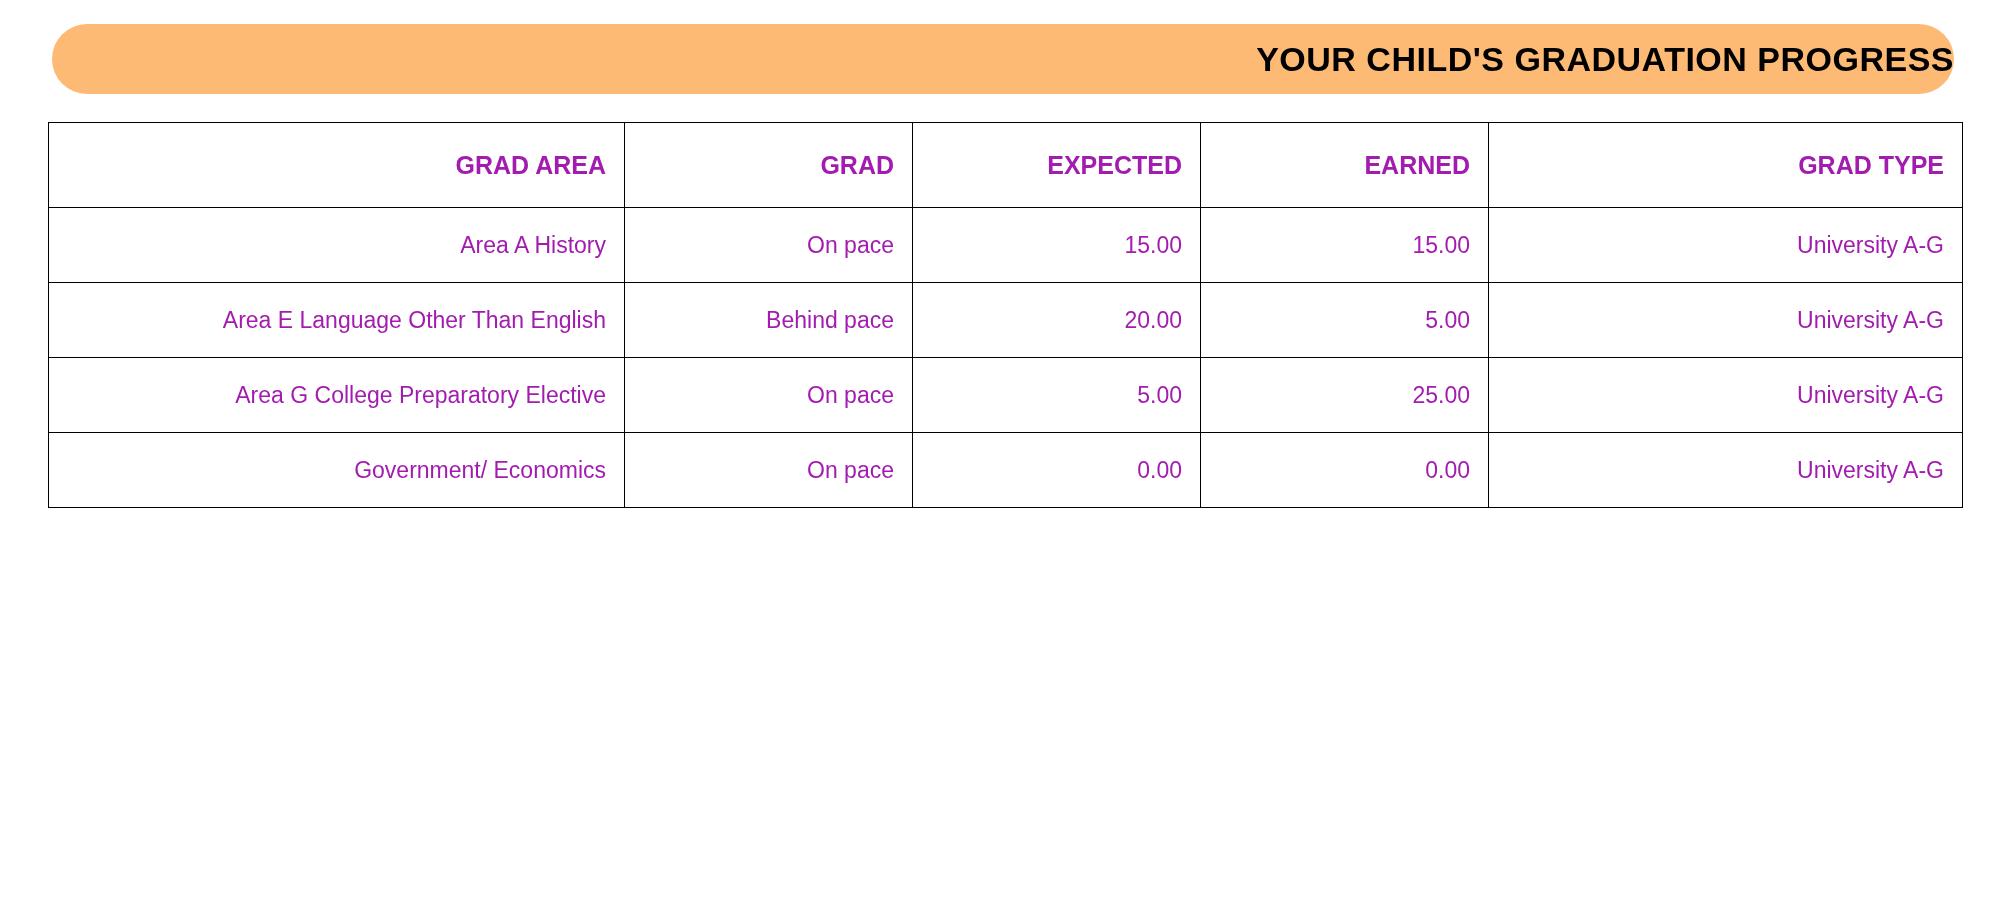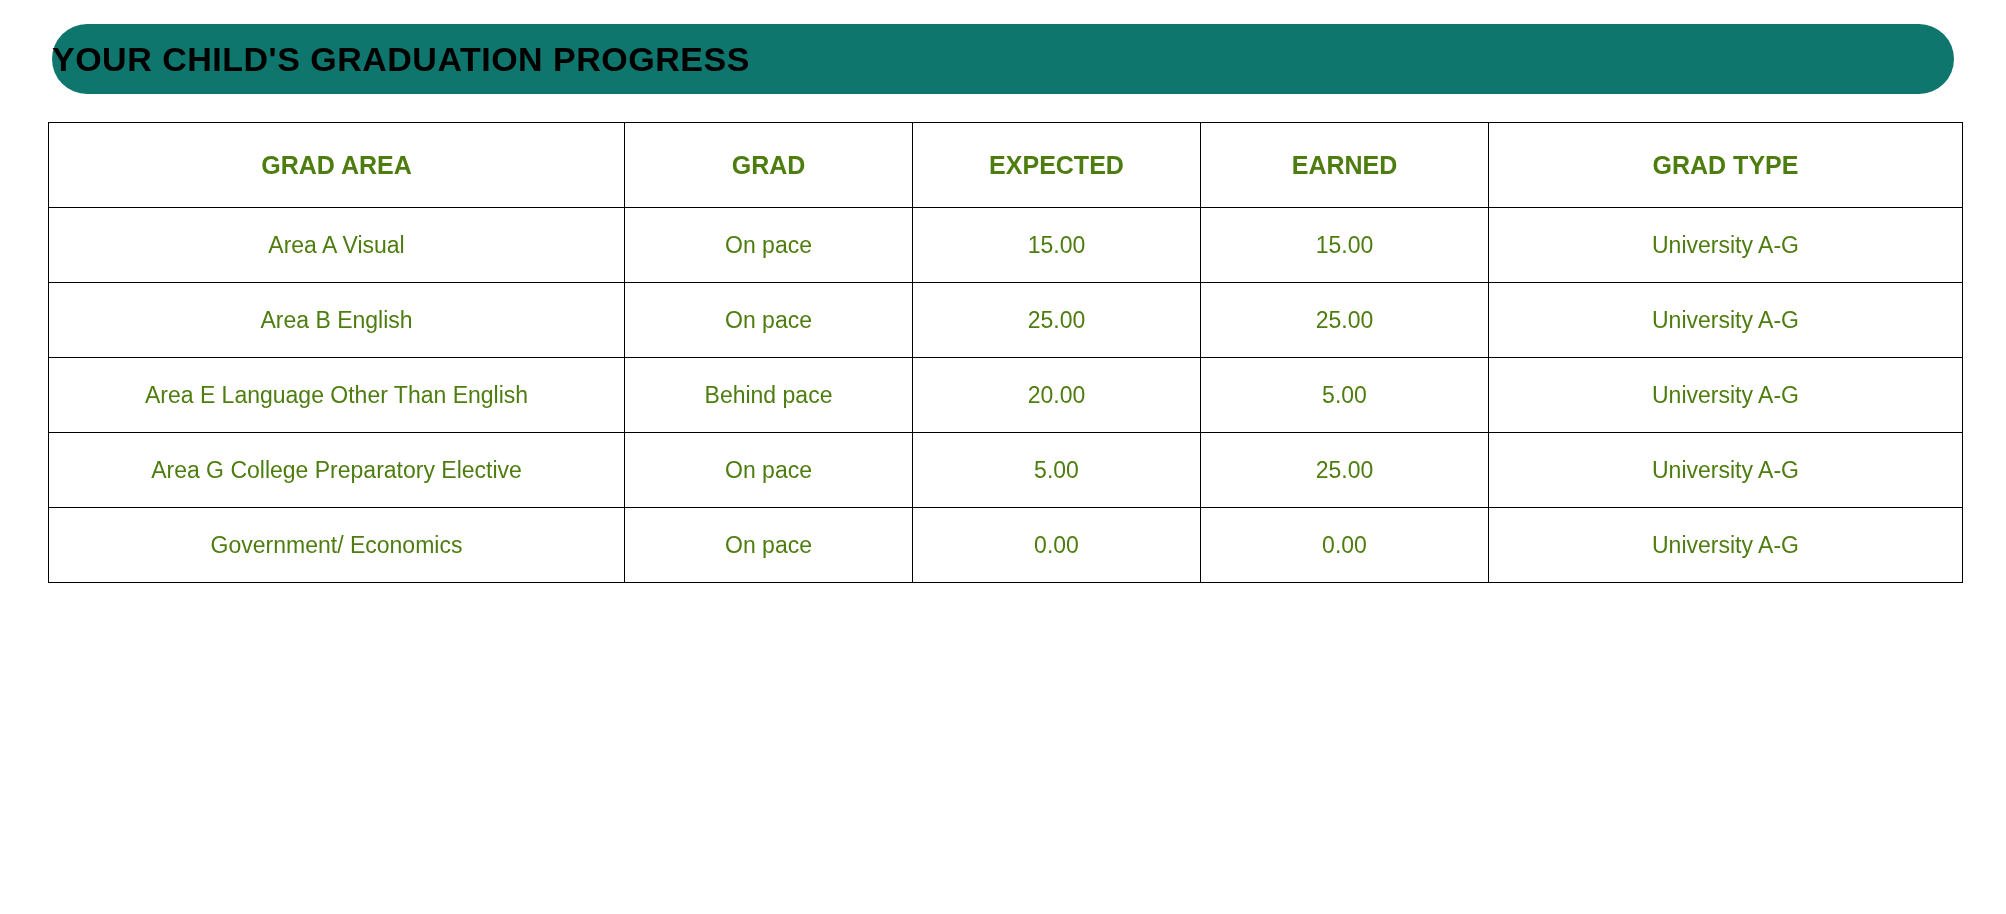--- a/index.html
+++ b/index.html
@@ -17,50 +17,50 @@
   .page {
     position: relative;
     width: 2006px;
     height: 914px;
     box-sizing: border-box;
     padding: 0;
   }
   .header-banner {
     margin: 24px 52px 0 52px;
     height: 70px;
-    background: #0f766e;
+    background: #fdba74;
     border-radius: 36px;
     display: flex;
     align-items: center;
-    justify-content: flex-start;
+    justify-content: flex-end;
   }
   .header-title {
     font-size: 34px;
     font-weight: bold;
     letter-spacing: 0.5px;
     color: #000000;
     text-align: center;
   }
   .table-wrap {
     margin: 28px 48px 0 48px;
   }
   table.grad-table {
     border-collapse: collapse;
     width: 1914px;
     table-layout: fixed;
   }
   table.grad-table th,
   table.grad-table td {
     border: 1px solid #000000;
-    text-align: center;
+    text-align: right;
     vertical-align: middle;
     padding: 0 18px;
     height: 74px;
     font-size: 23px;
-    color: #4d7c0f;
+    color: #a21caf;
     white-space: nowrap;
     overflow: hidden;
     text-overflow: ellipsis;
   }
   table.grad-table th {
     font-weight: bold;
     font-size: 25px;
     height: 84px;
   }
   col.c0 { width: 576px; }
@@ -91,31 +91,24 @@
         <tr>
           <th>GRAD AREA</th>
           <th>GRAD</th>
           <th>EXPECTED</th>
           <th>EARNED</th>
           <th>GRAD TYPE</th>
         </tr>
       </thead>
       <tbody>
         <tr>
-          <td>Area A Visual</td>
+          <td>Area A History</td>
           <td>On pace</td>
           <td>15.00</td>
           <td>15.00</td>
-          <td>University A-G</td>
-        </tr>
-        <tr>
-          <td>Area B English</td>
-          <td>On pace</td>
-          <td>25.00</td>
-          <td>25.00</td>
           <td>University A-G</td>
         </tr>
         <tr>
           <td>Area E Language Other Than English</td>
           <td>Behind pace</td>
           <td>20.00</td>
           <td>5.00</td>
           <td>University A-G</td>
         </tr>
         <tr>

